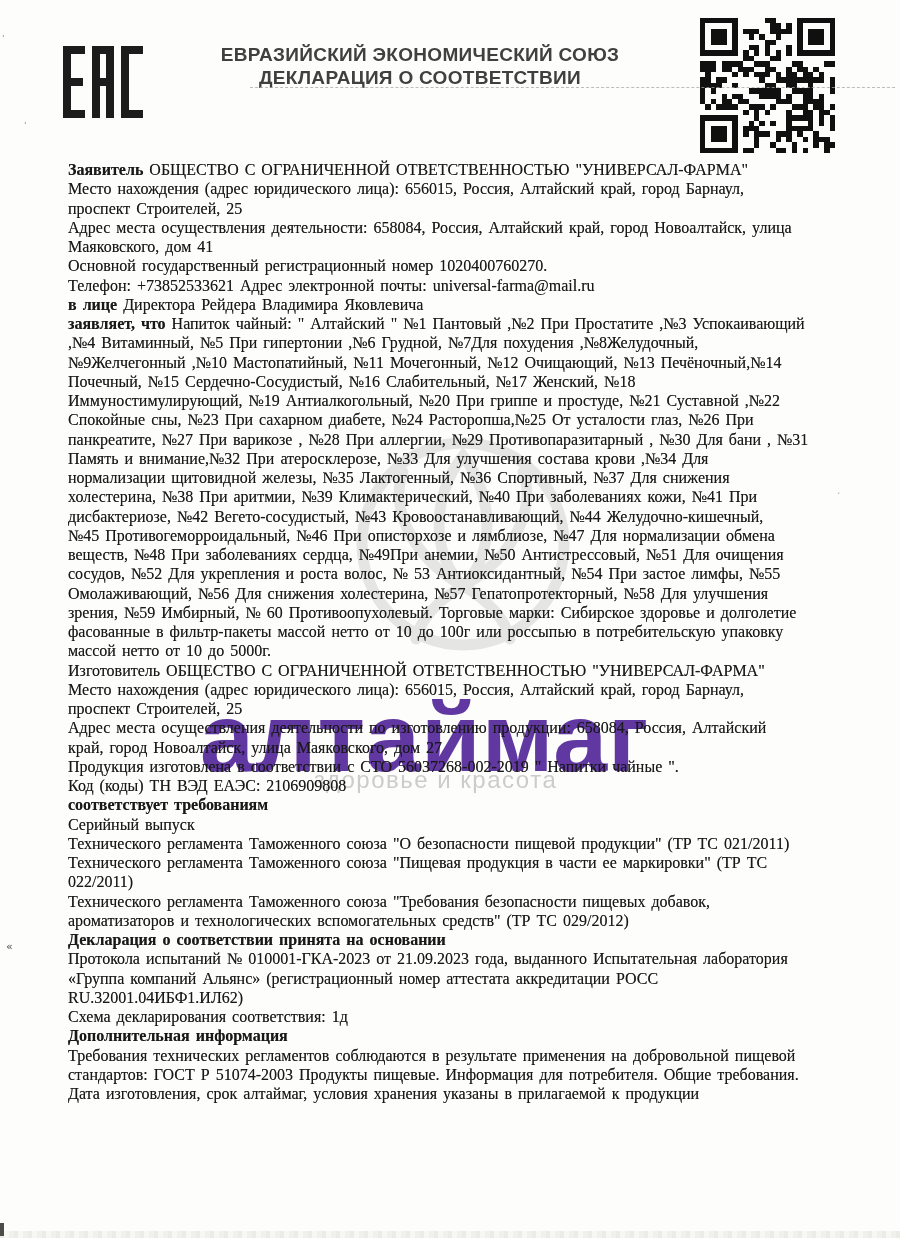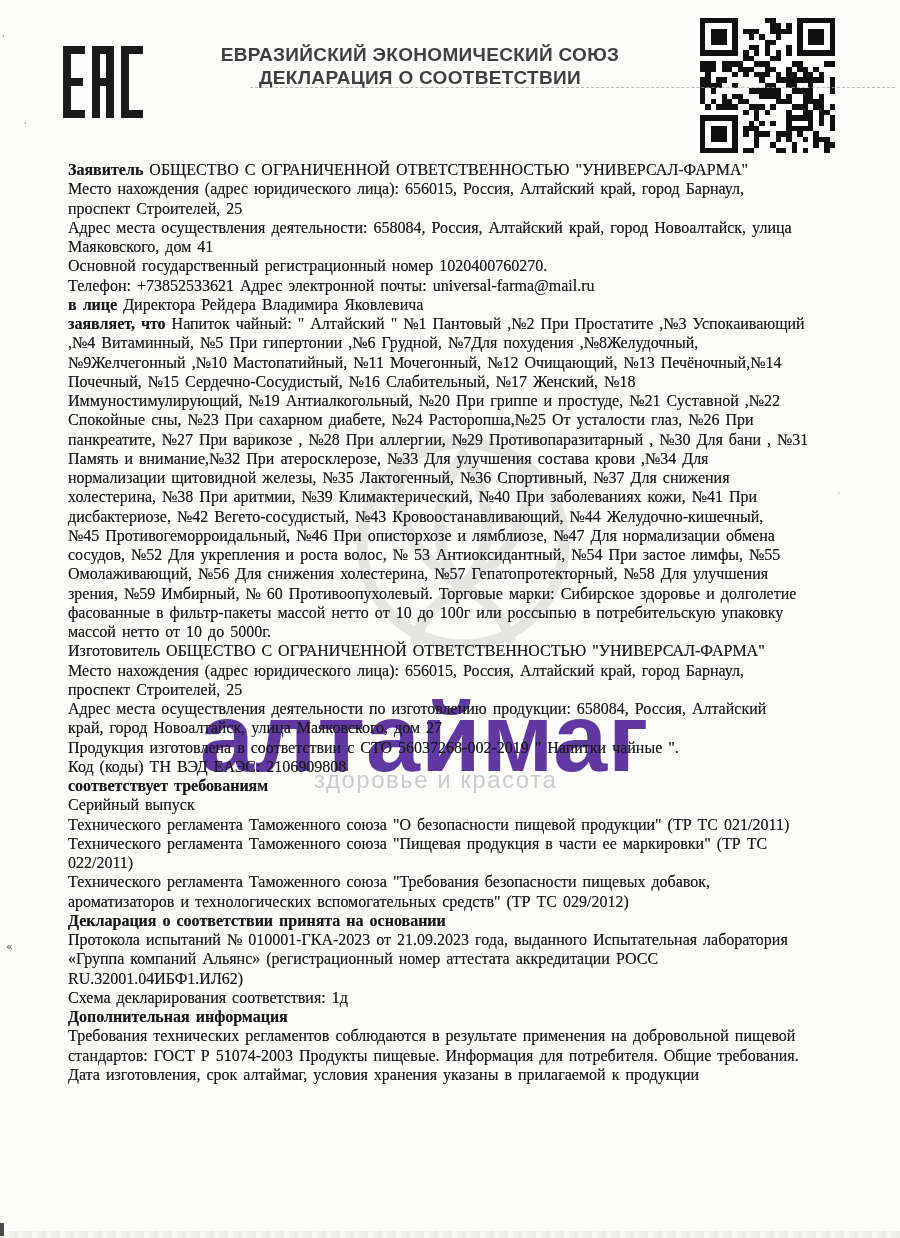--- a/index.html
+++ b/index.html
@@ -425,20 +425,21 @@
       <div class="line">№9Желчегонный ,№10 Мастопатийный, №11 Мочегонный, №12 Очищающий, №13 Печёночный,№14</div>
       <div class="line">Почечный, №15 Сердечно-Сосудистый, №16 Слабительный, №17 Женский, №18</div>
       <div class="line">Иммуностимулирующий, №19 Антиалкогольный, №20 При гриппе и простуде, №21 Суставной ,№22</div>
       <div class="line">Спокойные сны, №23 При сахарном диабете, №24 Расторопша,№25 От усталости глаз, №26 При</div>
       <div class="line">панкреатите, №27 При варикозе , №28 При аллергии, №29 Противопаразитарный , №30 Для бани , №31</div>
       <div class="line">Память и внимание,№32 При атеросклерозе, №33 Для улучшения состава крови ,№34 Для</div>
       <div class="line">нормализации щитовидной железы, №35 Лактогенный, №36 Спортивный, №37 Для снижения</div>
       <div class="line">холестерина, №38 При аритмии, №39 Климактерический, №40 При заболеваниях кожи, №41 При</div>
       <div class="line">дисбактериозе, №42 Вегето-сосудистый, №43 Кровоостанавливающий, №44 Желудочно-кишечный,</div>
       <div class="line">№45 Противогеморроидальный, №46 При описторхозе и лямблиозе, №47 Для нормализации обмена</div>
+      <div class="line">веществ, №48 При заболеваниях сердца, №49При анемии, №50 Антистрессовый, №51 Для очищения</div>
       <div class="line">сосудов, №52 Для укрепления и роста волос, № 53 Антиоксидантный, №54 При застое лимфы, №55</div>
       <div class="line">Омолаживающий, №56 Для снижения холестерина, №57 Гепатопротекторный, №58 Для улучшения</div>
       <div class="line">зрения, №59 Имбирный, № 60 Противоопухолевый. Торговые марки: Сибирское здоровье и долголетие</div>
       <div class="line">фасованные в фильтр-пакеты массой нетто от 10 до 100г или россыпью в потребительскую упаковку</div>
       <div class="line">массой нетто от 10 до 5000г.</div>
       <div class="line">Изготовитель ОБЩЕСТВО С ОГРАНИЧЕННОЙ ОТВЕТСТВЕННОСТЬЮ "УНИВЕРСАЛ-ФАРМА"</div>
       <div class="line">Место нахождения (адрес юридического лица): 656015, Россия, Алтайский край, город Барнаул,</div>
       <div class="line">проспект Строителей, 25</div>
       <div class="line">Адрес места осуществления деятельности по изготовлению продукции: 658084, Россия, Алтайский</div>
       <div class="line">край, город Новоалтайск, улица Маяковского, дом 27</div>

